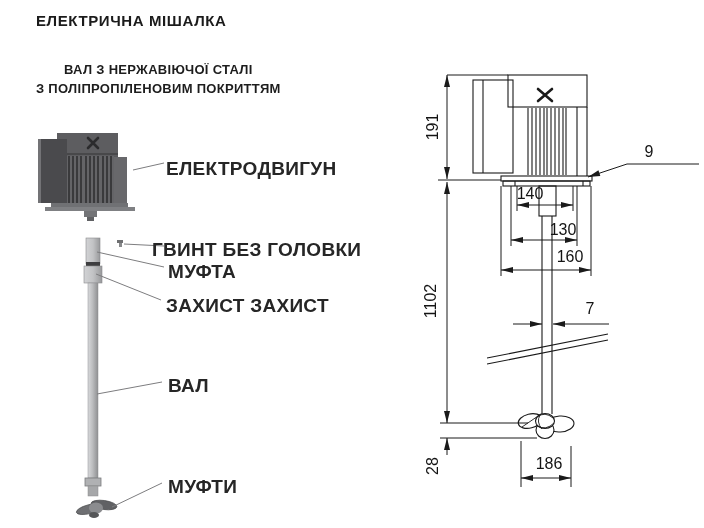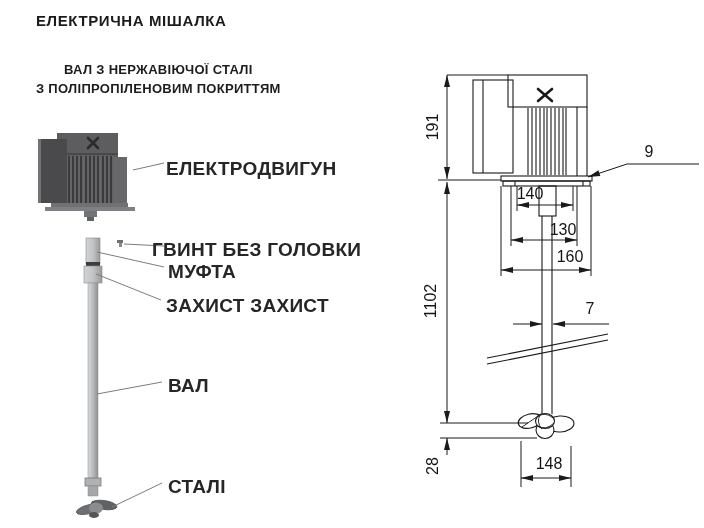--- a/index.html
+++ b/index.html
@@ -161,23 +161,23 @@
 <div class="abs subtitle">
   <div>ВАЛ З НЕРЖАВІЮЧОЇ СТАЛІ</div>
   <div>З ПОЛІПРОПІЛЕНОВИМ ПОКРИТТЯМ</div>
 </div>
 
 <span class="abs part-label" style="left:166px;top:158px">ЕЛЕКТРОДВИГУН</span>
 <span class="abs part-label" style="left:152px;top:239px">ГВИНТ БЕЗ ГОЛОВКИ</span>
 <span class="abs part-label" style="left:168px;top:261px">МУФТА</span>
 <span class="abs part-label" style="left:166px;top:295px">ЗАХИСТ ЗАХИСТ</span>
 <span class="abs part-label" style="left:168px;top:375px">ВАЛ</span>
-<span class="abs part-label" style="left:168px;top:476px">СТАЛІ</span>
+<span class="abs part-label" style="left:168px;top:476px">МУФТИ</span>
 
 <span class="abs dim rot" style="left:433px;top:127px">191</span>
 <span class="abs dim rot" style="left:431px;top:301px">1102</span>
 <span class="abs dim rot" style="left:433px;top:466px">28</span>
 <span class="abs dim" style="left:530px;top:194px">140</span>
 <span class="abs dim" style="left:563px;top:230px">130</span>
 <span class="abs dim" style="left:570px;top:257px">160</span>
 <span class="abs dim" style="left:590px;top:309px">7</span>
-<span class="abs dim" style="left:549px;top:464px">148</span>
+<span class="abs dim" style="left:549px;top:464px">186</span>
 <span class="abs dim" style="left:649px;top:152px">9</span>
 
 </body></html>

